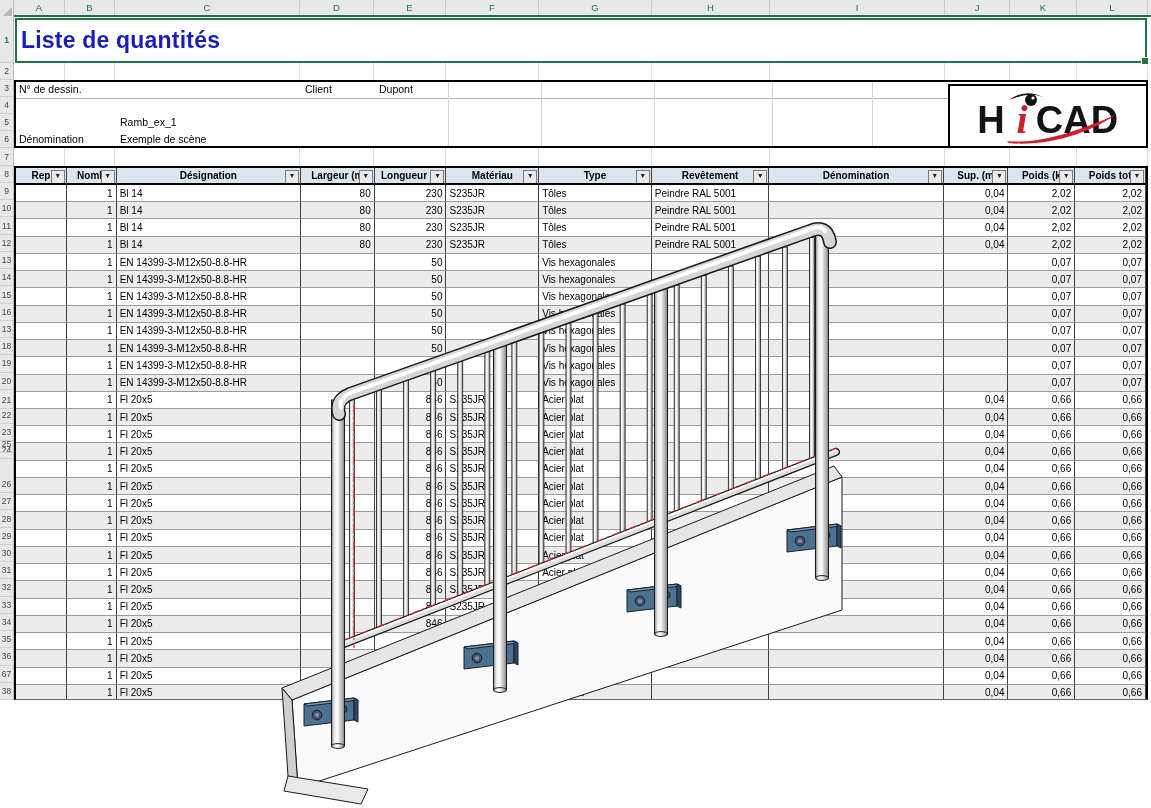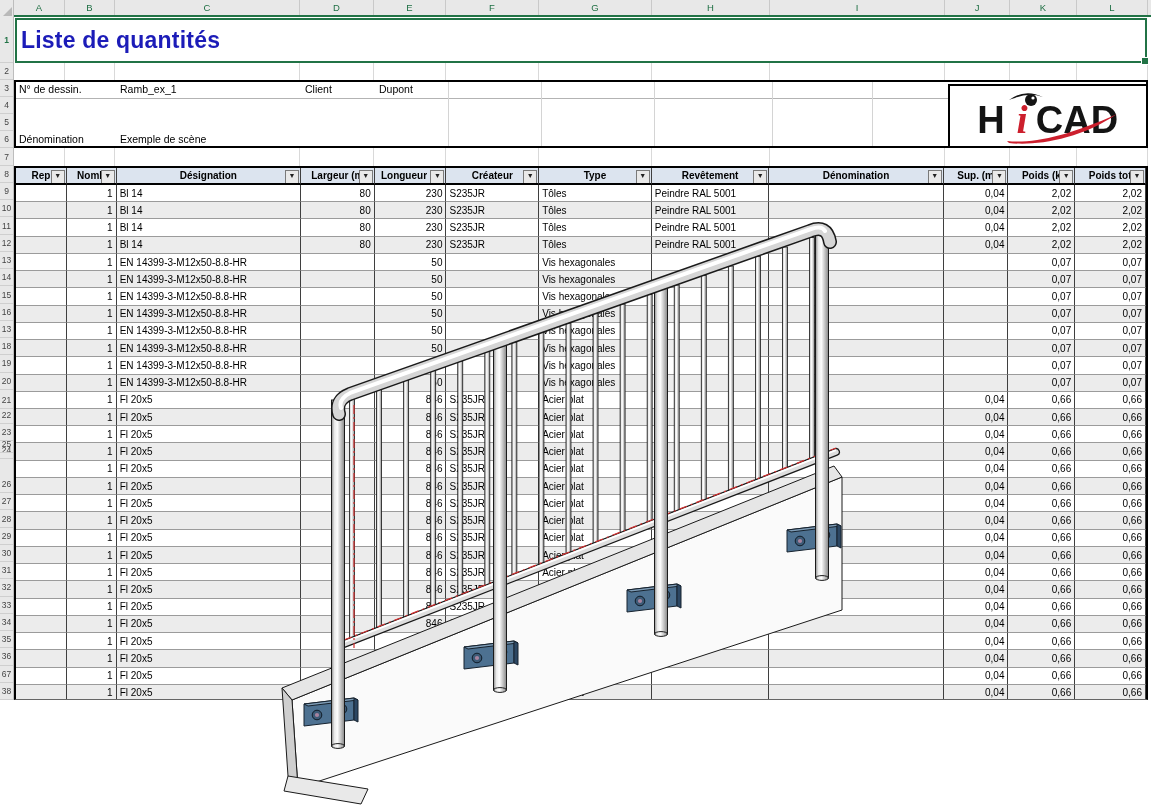--- a/index.html
+++ b/index.html
@@ -130,21 +130,21 @@
 <div class="abs" id="titlecell">
   <span>Liste de quantités</span>
 </div>
 <div class="abs" id="selbox">
   <div id="fillhandle"></div>
 </div>
 
 <div class="abs" id="infoblock">
     <div class="inforow" style="top: 0px;">
       <div class="icell" style="width: 101px;">N° de dessin.</div>
-      <div class="icell" style="width: 185px;">Ramb_ex_1</div>
+      <div class="icell" style="width: 185px; margin-top: 33px;">Ramb_ex_1</div>
       <div class="icell" style="width: 74px;">Client</div>
       <div class="icell" style="width: 72px;">Dupont</div>
       <div class="hline"></div>
     </div>
     <div class="inforow" style="top: 49.5px;">
       <div class="icell" style="width: 101px;">Dénomination</div>
       <div class="icell" style="width: 185px;">Exemple de scène</div>
       <div class="icell" style="width: 74px;"></div>
       <div class="icell" style="width: 72px;"></div>
     </div>
@@ -188,21 +188,21 @@
       </div>
       <div class="tcell" style="width: 74px; height: 17px;">
         <span>Largeur (m</span>
         <span class="ddbtn">▼</span>
       </div>
       <div class="tcell" style="width: 72px; height: 17px;">
         <span>Longueur (n</span>
         <span class="ddbtn">▼</span>
       </div>
       <div class="tcell" style="width: 93px; height: 17px;">
-        <span>Créateur</span>
+        <span>Matériau</span>
         <span class="ddbtn">▼</span>
       </div>
       <div class="tcell" style="width: 113px; height: 17px;">
         <span>Type</span>
         <span class="ddbtn">▼</span>
       </div>
       <div class="tcell" style="width: 118px; height: 17px;">
         <span>Revêtement</span>
         <span class="ddbtn">▼</span>
       </div>

